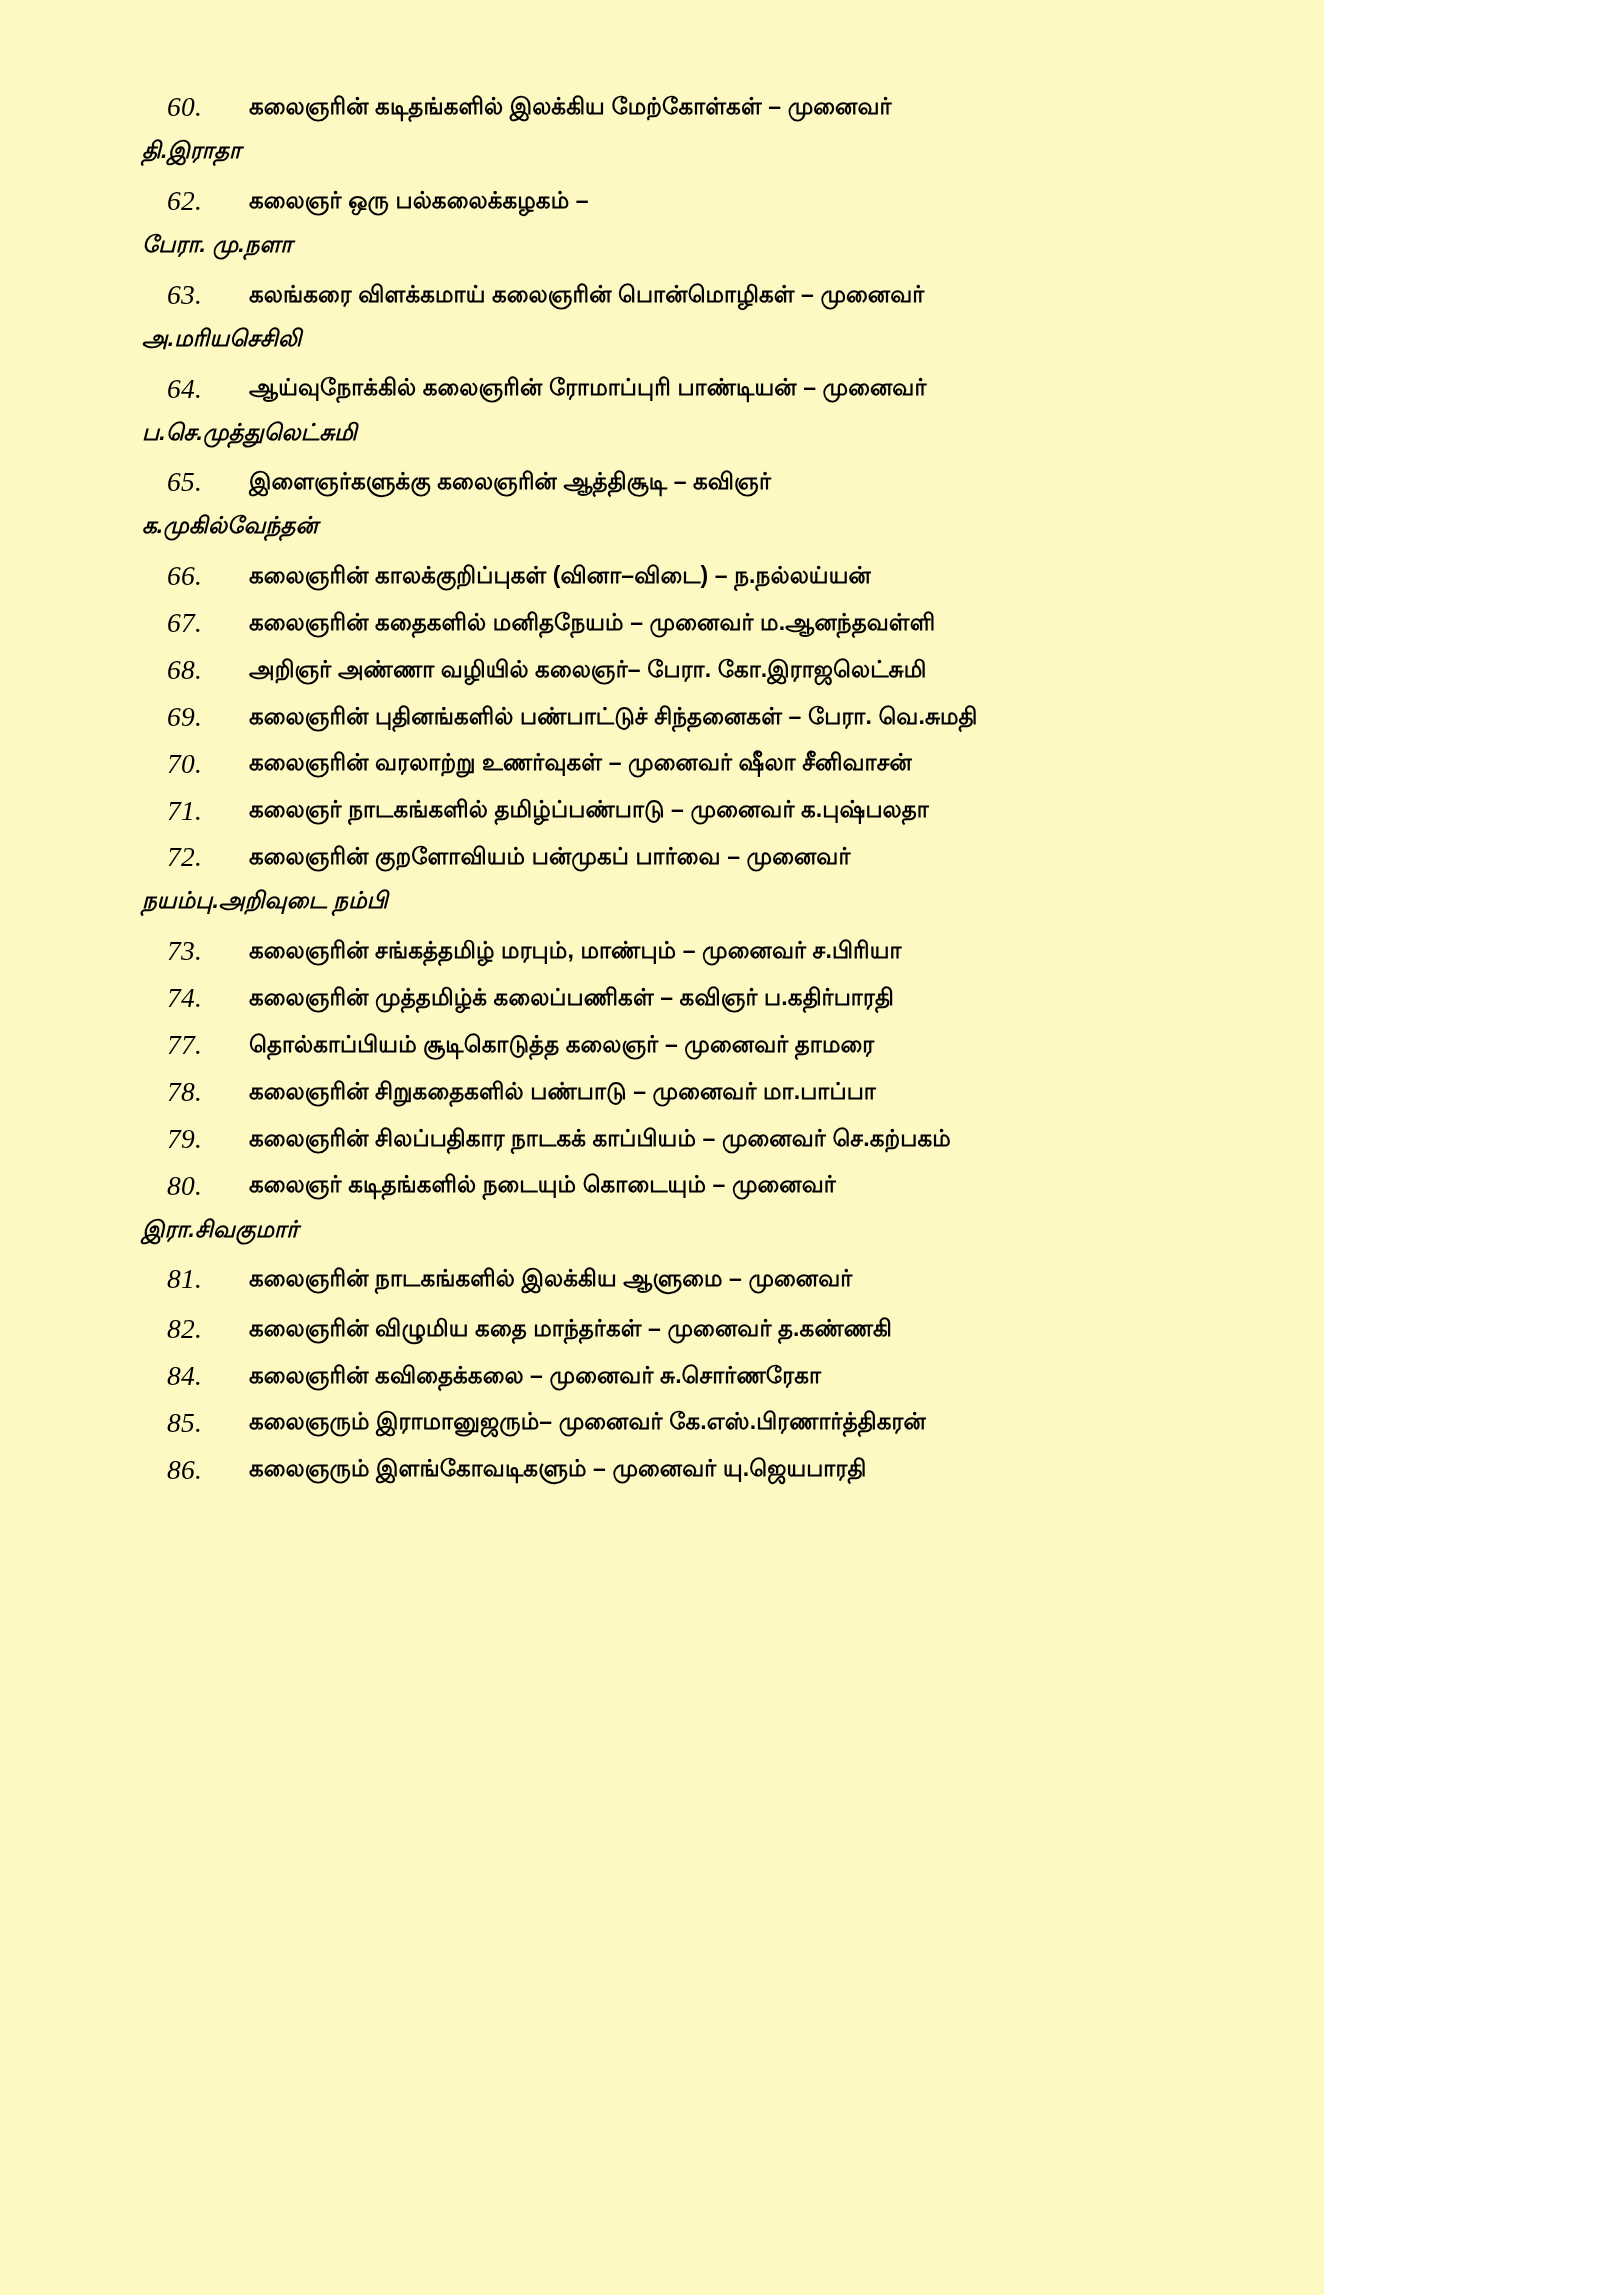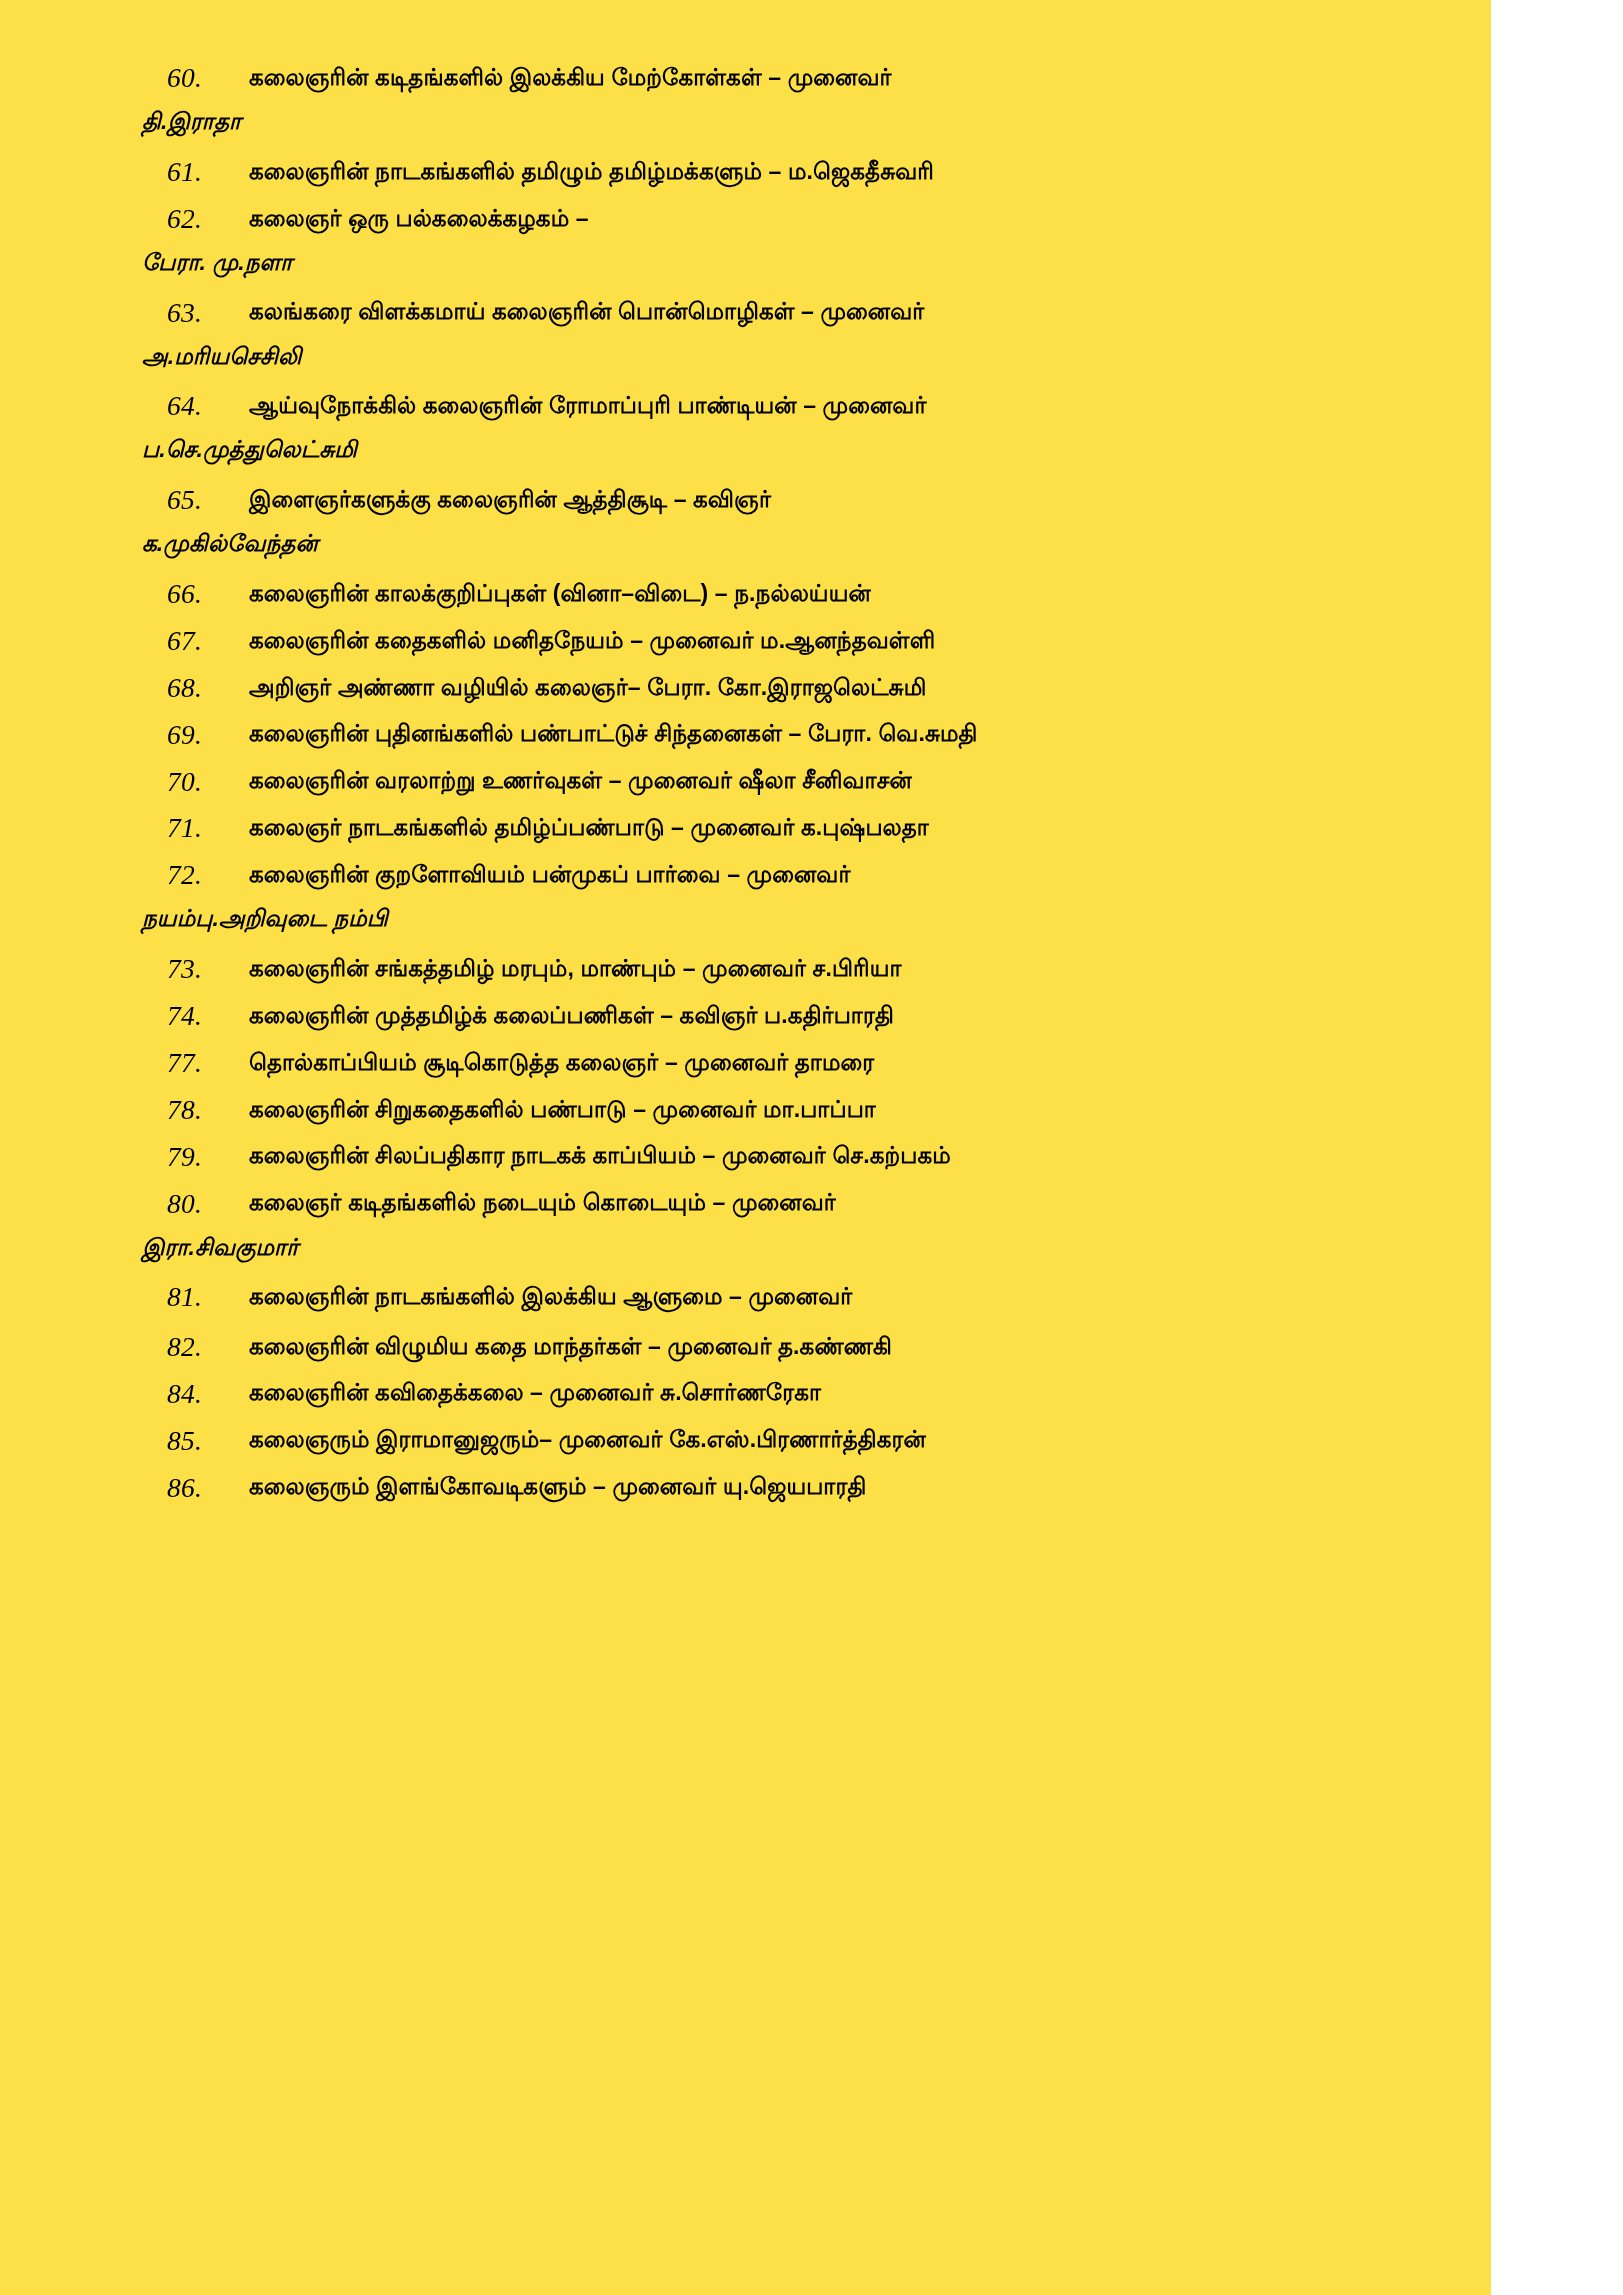--- a/index.html
+++ b/index.html
@@ -6,25 +6,25 @@
   html, body {
     margin: 0;
     padding: 0;
     background: #ffffff;
   }
   body {
     font-family: "Liberation Serif", "DejaVu Serif", serif;
   }
   .page {
     position: relative;
-    width: 1491px;
+    width: 1324px;
     height: 2295px;
-    background: #fde047;
+    background: #fef9c3;
     box-sizing: border-box;
-    padding: 63px 141px 0 167px;
+    padding: 92px 141px 0 167px;
     overflow: hidden;
   }
   .entry-list {
     list-style: none;
     margin: 0;
     padding: 0;
   }
   .entry {
     position: relative;
     margin: 0 0 17px 0;
@@ -73,26 +73,20 @@
 
 <div class="page">
   <ol class="entry-list" id="entry-list">
       <li class="entry has-wrap">
         <span class="entry-num">60.</span>
         <div class="entry-body">
           <span class="entry-line-1">கலைஞரின் கடிதங்களில் இலக்கிய மேற்கோள்கள் – முனைவர்</span>
           <span class="entry-line-2">தி.இராதா</span>
         </div>
       </li>
-      <li class="entry">
-        <span class="entry-num">61.</span>
-        <div class="entry-body">
-          <span class="entry-line-1">கலைஞரின் நாடகங்களில் தமிழும் தமிழ்மக்களும் – ம.ஜெகதீசுவரி</span>
-        </div>
-      </li>
       <li class="entry has-wrap">
         <span class="entry-num">62.</span>
         <div class="entry-body">
           <span class="entry-line-1">கலைஞர் ஒரு பல்கலைக்கழகம் –</span>
           <span class="entry-line-2">பேரா. மு.நளா</span>
         </div>
       </li>
       <li class="entry has-wrap">
         <span class="entry-num">63.</span>
         <div class="entry-body">

